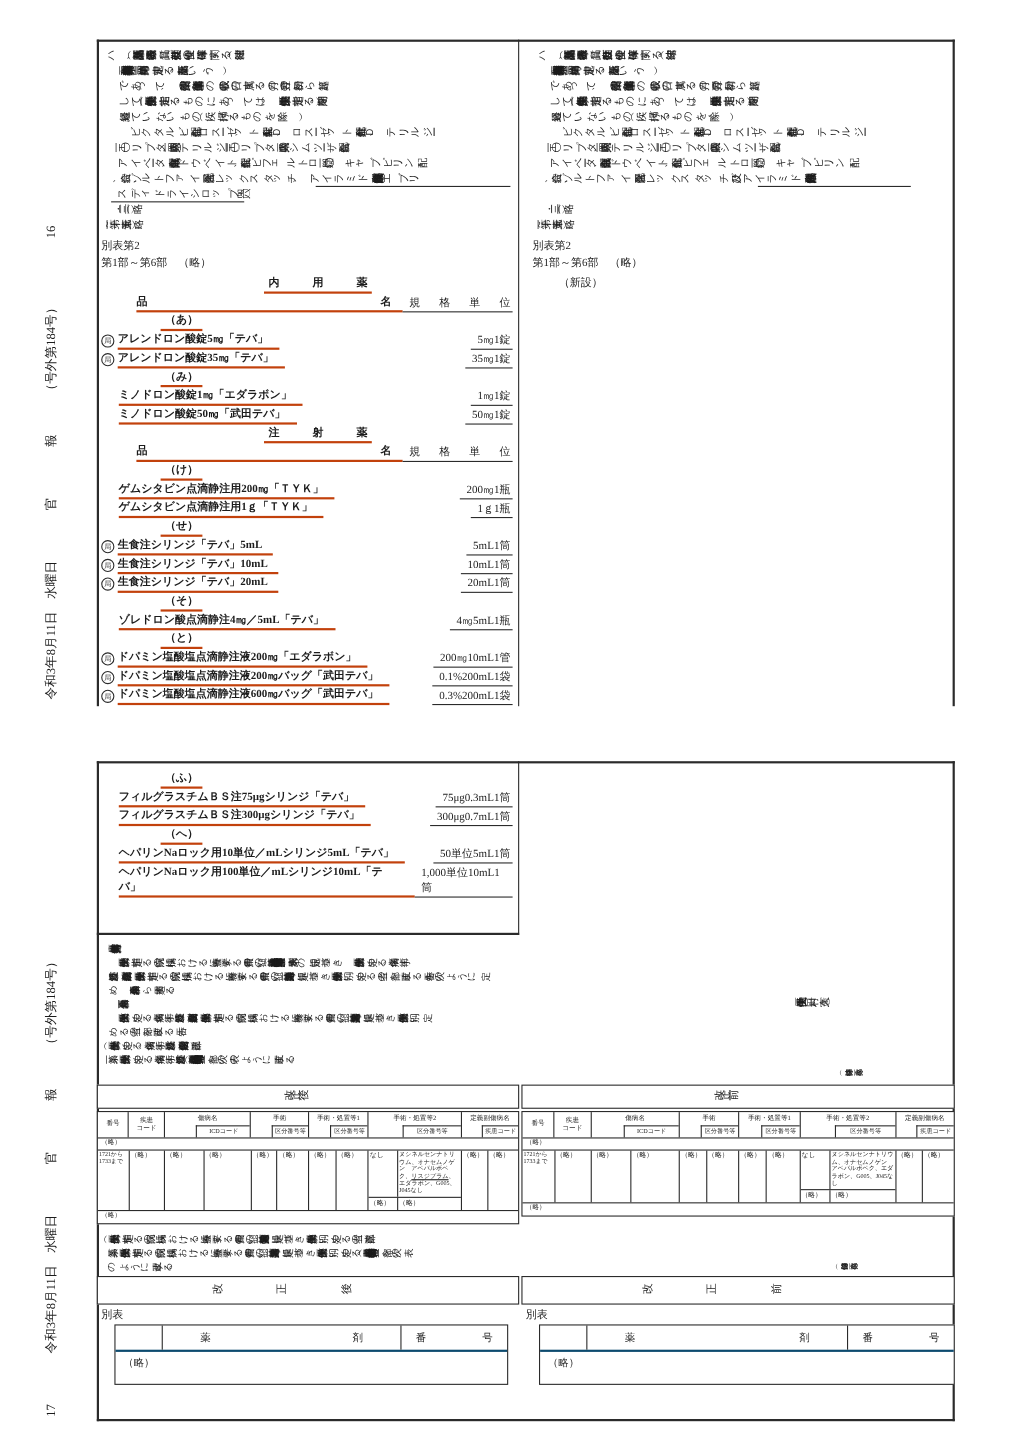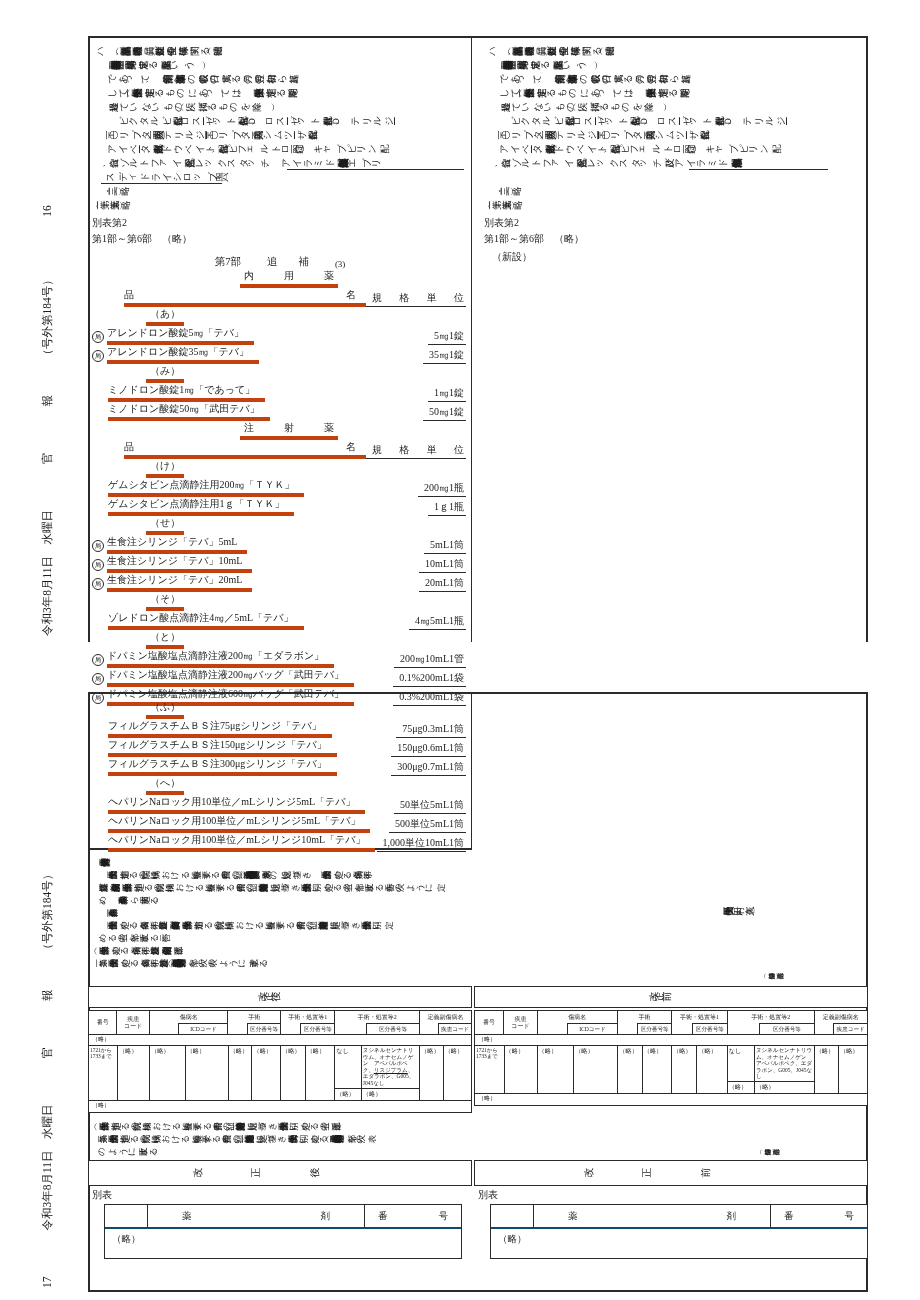--- a/index.html
+++ b/index.html
@@ -13,21 +13,21 @@
   .vtxt{writing-mode:vertical-rl;text-orientation:upright;white-space:pre-wrap;letter-spacing:.3px;}
   .htxt{white-space:pre;}
   .up10{position:absolute;font-size:10px;}
   
   .ktable{position:absolute;font-size:10px;}
   .ttitle{display:flex;justify-content:center;align-items:flex-end;gap:26px;height:19px;font-size:10.5px;}
   .ttitle .tnum{font-size:9px;}
   .trow{display:flex;align-items:flex-end;min-height:15.9px;}
   .trow .mark{flex:none;width:15px;display:flex;align-items:center;justify-content:center;margin-right:3px;}
   .trow .mark:not(:empty){width:10px;height:10px;border:1px solid #2b2b2b;border-radius:50%;font-size:6.5px;margin-left:2px;margin-bottom:2px;}
-  .trow .name{border-bottom:4px solid #c2410c;padding:0 10px 1px 0;}
+  .trow .name{border-bottom:2px solid #c2410c;padding:0 10px 1px 0;font-weight:bold;}
   .trow .unit{margin-left:auto;border-bottom:1px solid #2b2b2b;padding:0 2px 1px 6px;margin-right:4px;}
   .trow .name:empty,.trow .unit:empty{display:none;}
   .trow.group .name{margin-left:38px;padding:0 4px 1px;}
   .trow.section{justify-content:center;}
   .trow.section .name{padding:0 4px 1px;}
   .trow.cols .name{width:262px;margin-left:16px;text-align:justify;text-align-last:justify;}
   .trow.cols .unit{width:104px;text-align:justify;text-align-last:justify;}
   
   .band{position:absolute;border:1px solid #2b2b2b;background:#fff;}
   .dpc{position:absolute;border:1px solid #2b2b2b;background:#fff;font-size:6.2px;line-height:1.15;}
@@ -90,25 +90,20 @@
 　スディドライシロップ六〇㎎
 　二・三　（略）
 第十一～第十五　（略）</div>
   </div>
   <div class="bar" style="left:287px;top:169px;width:177px;"></div>
   <div class="bar" style="left:101px;top:183px;width:121px;"></div>
   <div class="up10" style="left:92px;top:216px;">別表第2</div>
   <div class="up10" style="left:92px;top:232px;">第1部～第6部　（略）</div>
 
   <div class="ktable" style="left:90px;top:250px;width:380px;">
-    <div class="ttitle">
-      <span>第7部</span>
-      <span>追　　補</span>
-      <span class="tnum">(3)</span>
-    </div>
     <div>
 
     <div class="trow section">
           <span class="mark"></span>
           <span class="name">内　　　用　　　薬</span>
 
         </div>
         <div class="trow cols">
           <span class="mark"></span>
           <span class="name">品　名</span>
@@ -129,21 +124,21 @@
           <span class="name">アレンドロン酸錠35㎎「テバ」</span>
           <span class="unit">35㎎1錠</span>
         </div>
         <div class="trow group">
           <span class="mark"></span>
           <span class="name">（み）</span>
 
         </div>
         <div class="trow drug">
           <span class="mark"></span>
-          <span class="name">ミノドロン酸錠1㎎「であって」</span>
+          <span class="name">ミノドロン酸錠1㎎「エダラボン」</span>
           <span class="unit">1㎎1錠</span>
         </div>
         <div class="trow drug">
           <span class="mark"></span>
           <span class="name">ミノドロン酸錠50㎎「武田テバ」</span>
           <span class="unit">50㎎1錠</span>
         </div>
         <div class="trow section">
           <span class="mark"></span>
           <span class="name">注　　　射　　　薬</span>
@@ -232,21 +227,21 @@
 　一〇〇エリプタ一四吸入用、テリルジー一〇〇エリプタ三〇吸入用、シムツーザ配合錠、
 　アイベータ配合点眼液、ドウベイト配合錠、ピフェルトロ錠一〇〇㎎、キャブピリン配
 　合錠、ゾルトファイ配合注フレックスタッチ及びアイラミド配合懸濁性点眼液
 
 　二・三　（略）
 第十一～第十五　（略）</div>
   </div>
   <div class="bar" style="left:689px;top:169px;width:139px;"></div>
   <div class="up10" style="left:484px;top:216px;">別表第2</div>
   <div class="up10" style="left:484px;top:232px;">第1部～第6部　（略）</div>
-  <div class="up10" style="left:492px;top:250px;">（新設）</div>
+  <div class="up10" style="left:508px;top:250px;">（新設）</div>
 
   <div class="rule" style="left:88px;top:692px;width:780px;height:2px;"></div>
   <div class="rule" style="left:88px;top:692px;width:2px;height:600px;"></div>
   <div class="rule" style="left:866px;top:692px;width:2px;height:600px;"></div>
   <div class="rule" style="left:88px;top:1290px;width:780px;height:2px;"></div>
   <div class="rule" style="left:471px;top:692px;width:1px;height:158px;"></div>
   <div class="rule" style="left:88px;top:848px;width:384px;height:1.5px;"></div>
 
   <div class="rblk" style="left:34px;top:700px;width:26px;height:588px;">
     <div class="ri htxt" style="width:588px;height:26px;line-height:26px;font-size:11.5px;">17　　　　令和3年8月11日　水曜日　　　　官　　　　報　　　（号外第184号）</div>
@@ -260,42 +255,32 @@
           <span class="name">（ふ）</span>
 
         </div>
         <div class="trow drug">
           <span class="mark"></span>
           <span class="name">フィルグラスチムＢＳ注75μgシリンジ「テバ」</span>
           <span class="unit">75μg0.3mL1筒</span>
         </div>
         <div class="trow drug">
           <span class="mark"></span>
-          <span class="name">フィルグラスチムＢＳ注150μgシリンジ「テバ」</span>
-          <span class="unit">150μg0.6mL1筒</span>
-        </div>
-        <div class="trow drug">
-          <span class="mark"></span>
           <span class="name">フィルグラスチムＢＳ注300μgシリンジ「テバ」</span>
           <span class="unit">300μg0.7mL1筒</span>
         </div>
         <div class="trow group">
           <span class="mark"></span>
           <span class="name">（へ）</span>
 
         </div>
         <div class="trow drug">
           <span class="mark"></span>
           <span class="name">ヘパリンNaロック用10単位／mLシリンジ5mL「テバ」</span>
           <span class="unit">50単位5mL1筒</span>
-        </div>
-        <div class="trow drug">
-          <span class="mark"></span>
-          <span class="name">ヘパリンNaロック用100単位／mLシリンジ5mL「テバ」</span>
-          <span class="unit">500単位5mL1筒</span>
         </div>
         <div class="trow drug">
           <span class="mark"></span>
           <span class="name">ヘパリンNaロック用100単位／mLシリンジ10mL「テバ」</span>
           <span class="unit">1,000単位10mL1筒</span>
         </div>
       </div>
   </div>
 
   <div class="rblk" style="left:92px;top:856px;width:774px;height:116px;">

